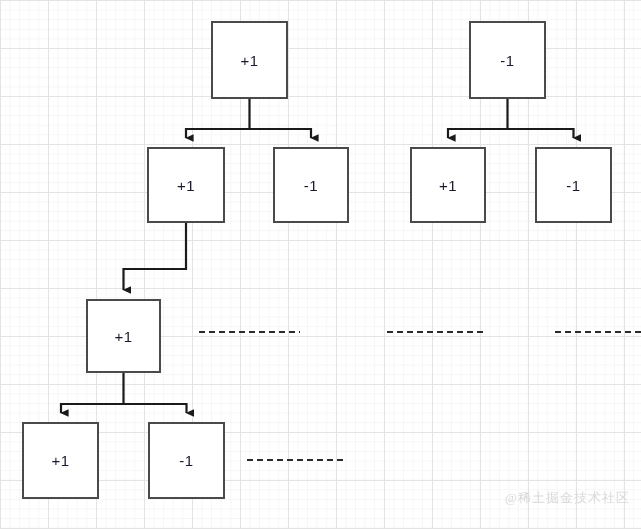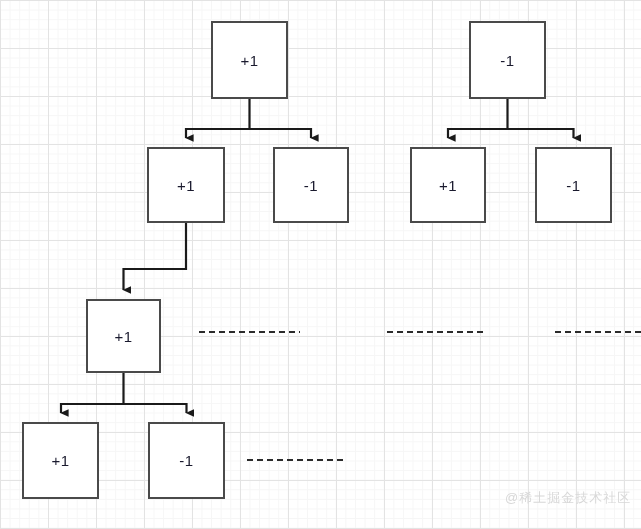--- a/index.html
+++ b/index.html
@@ -53,21 +53,21 @@
     background-image: radial-gradient(#2b2b2b 45%, transparent 46%);
     background-size: 10px 4px;
     background-repeat: repeat-x;
     background-position: 0 0;
   }
   .watermark {
     position: absolute;
     color: #d8d8d8;
     font-size: 13px;
     white-space: nowrap;
-    font-family: Liberation Sans, sans-serif;
+    font-family: Liberation Serif, serif;
     letter-spacing: 1px;
   }
 </style>
 </head>
 <body>
 
 <div id="canvas">
 
   <svg id="edges" viewBox="0 0 641 529" width="641" height="529">
     <defs>

